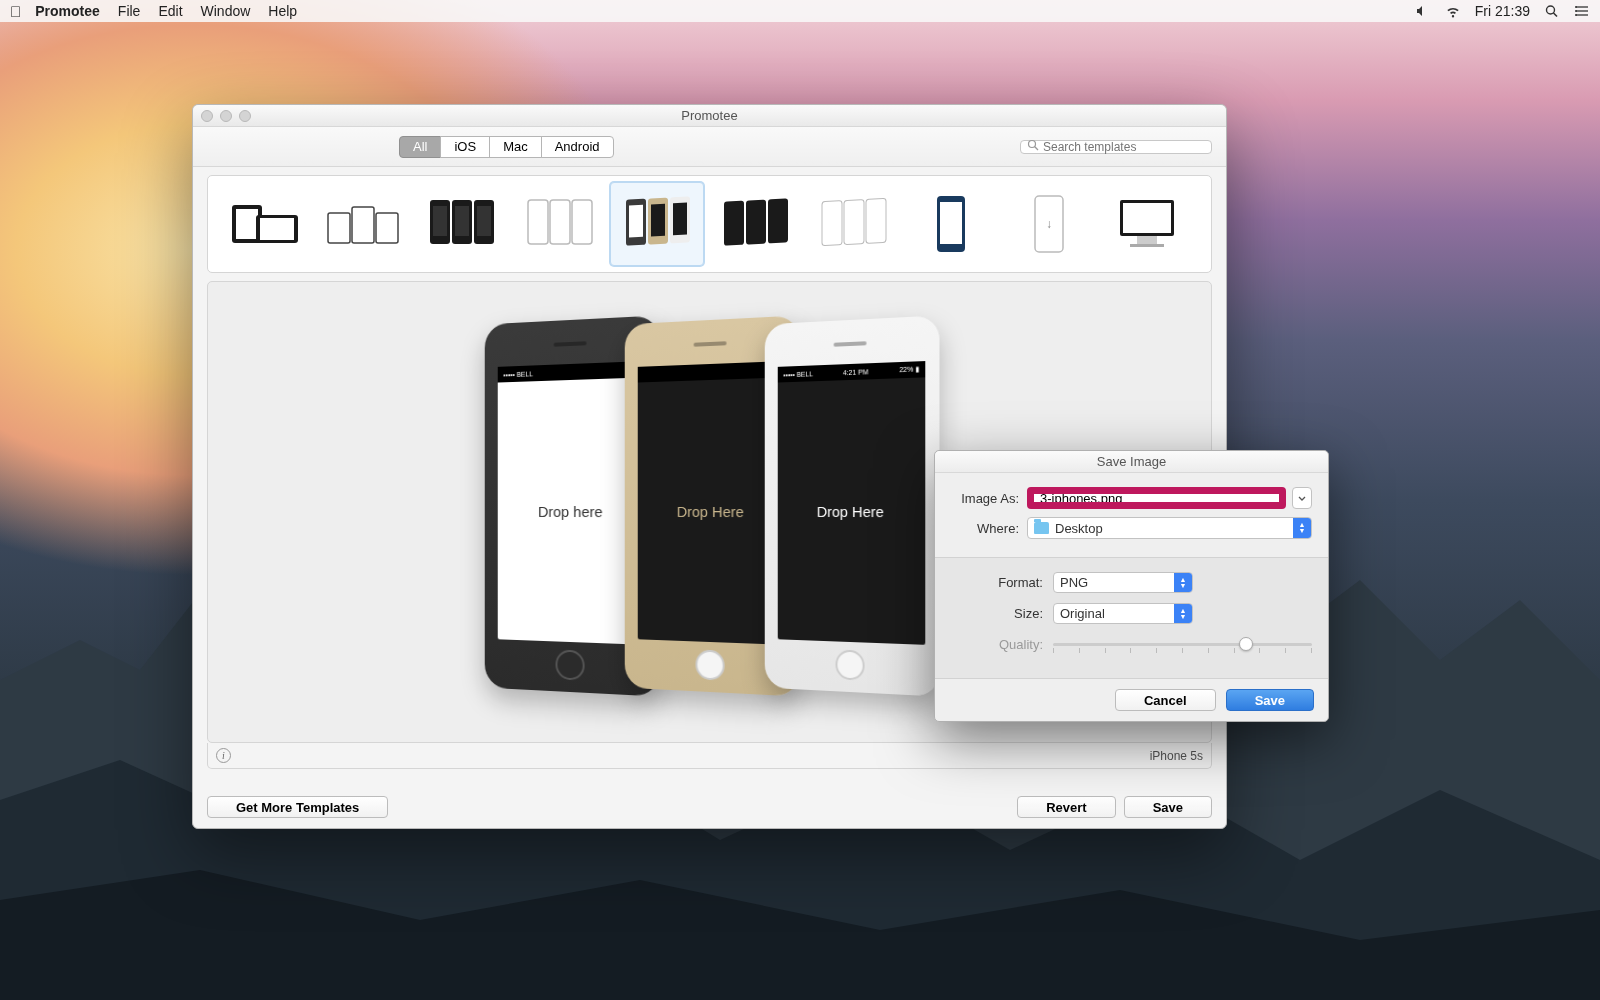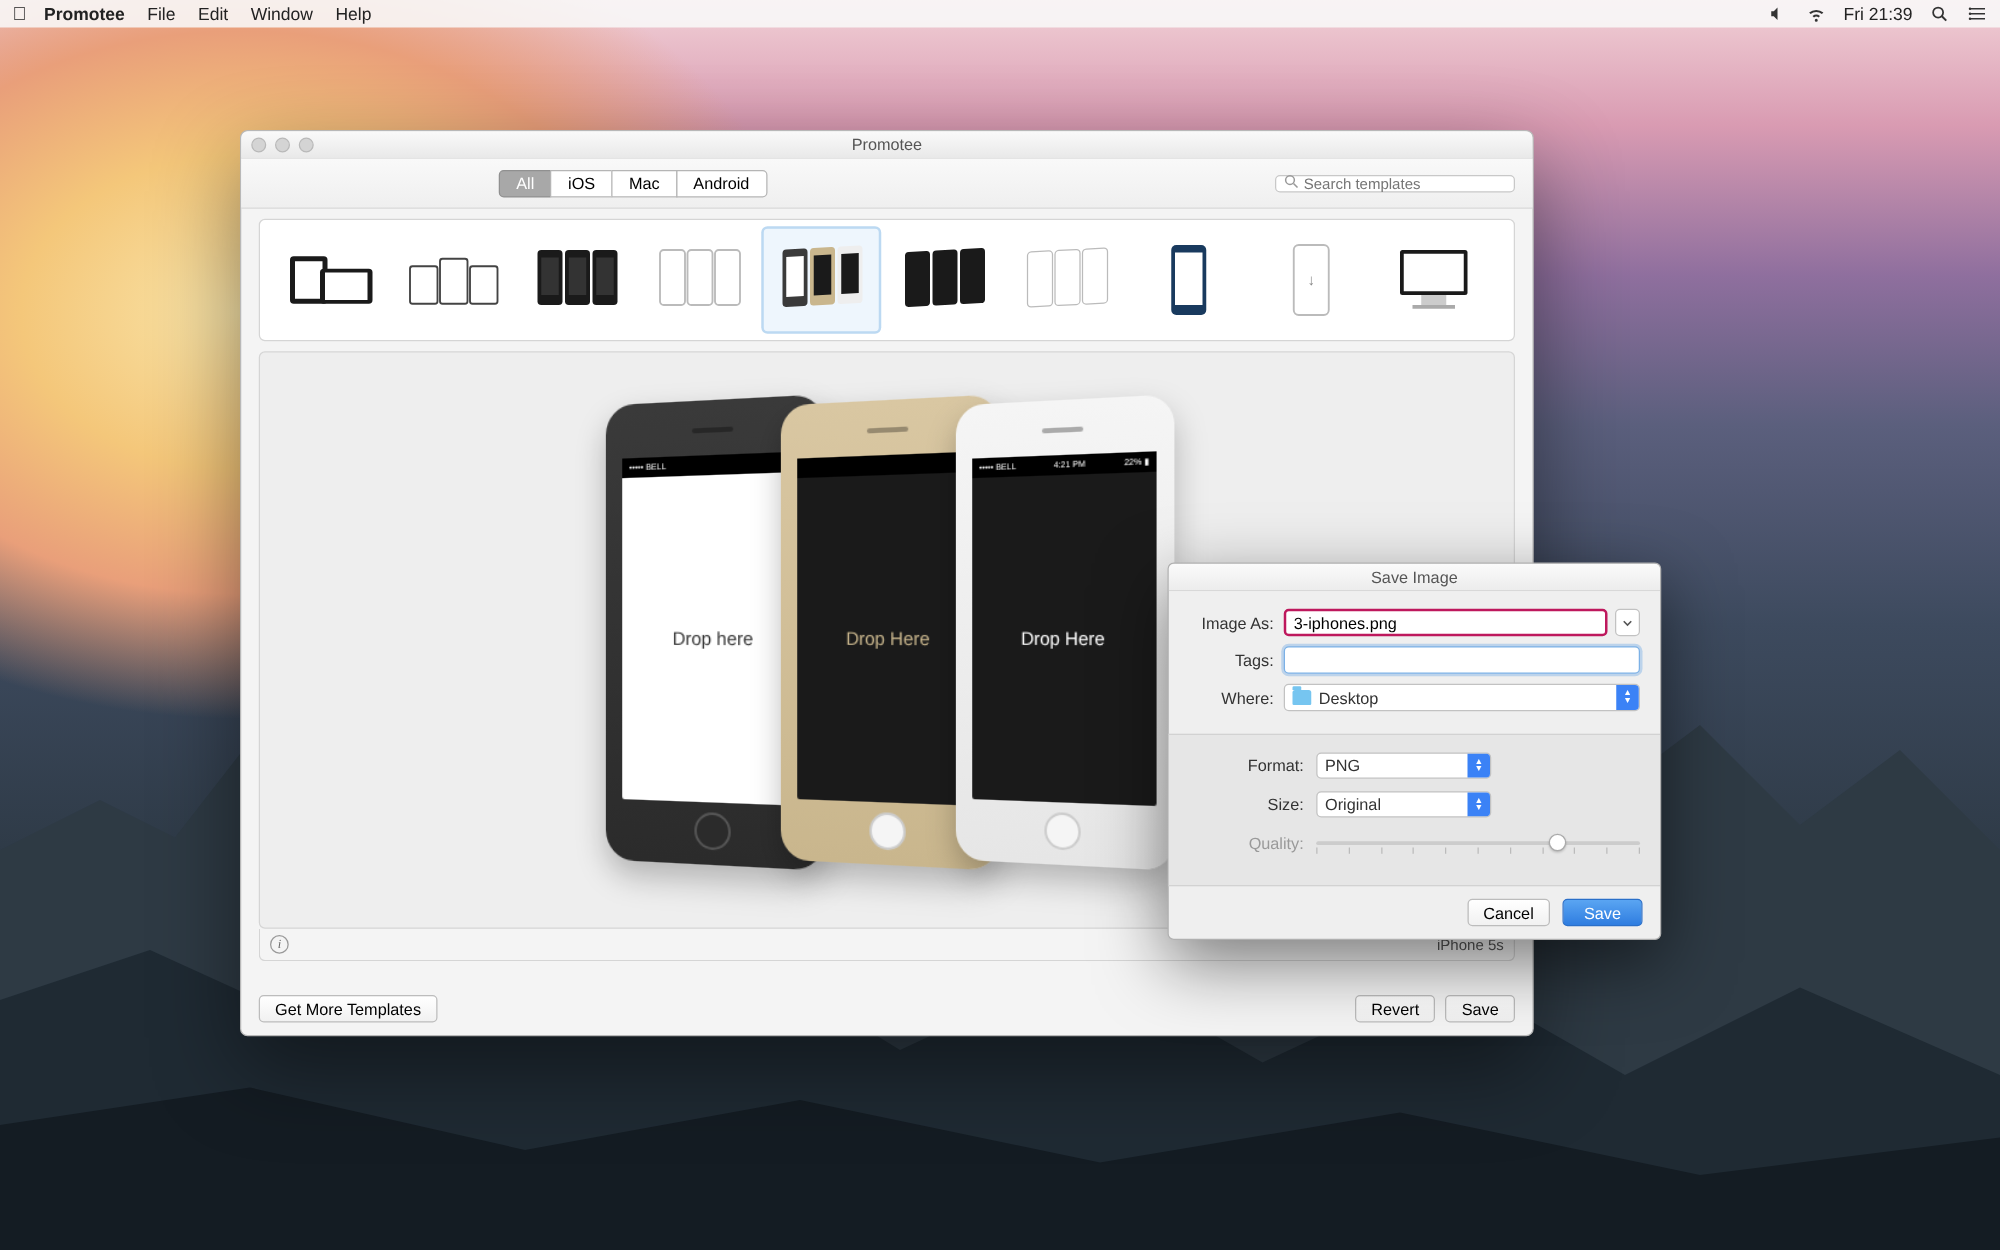--- a/index.html
+++ b/index.html
@@ -76,31 +76,31 @@
 .phone .home-btn { position:absolute; bottom:12px; left:50%; transform:translateX(-50%); width:30px; height:30px; border-radius:50%; border:2px solid rgba(255,255,255,0.35); }
 .phone.p1 .home-btn { border-color:#555; background:#2b2b2b; }
 .phone.p2 .home-btn { border-color:#ccc; background:#f5f5f5; }
 .phone.p3 .home-btn { border-color:#ccc; background:#f5f5f5; }
 .phone .speaker { position:absolute; top:22px; left:50%; transform:translateX(-50%); width:34px; height:4px; border-radius:2px; background:rgba(0,0,0,0.3); }
 
 .status-row { margin:0 14px; height:26px; display:flex; align-items:center; justify-content:space-between; padding:0 8px; background:#f4f4f4; border:1px solid #d5d5d5; border-top:none; border-radius:0 0 5px 5px; font-size:12px; color:#555; }
 .info-icon { width:15px; height:15px; border-radius:50%; border:1px solid #999; display:inline-flex; align-items:center; justify-content:center; font-style:italic; font-family:Georgia,serif; font-size:10px; color:#666; }
 
 .bottom-bar { position:absolute; bottom:10px; left:14px; right:14px; display:flex; justify-content:space-between; }
-.mac-btn { height:22px; padding:0 12px; font-size:13px; background:linear-gradient(#fff,#f1f1f1); border:1px solid #bcbcbc; border-radius:4px; cursor:default; }
+.mac-btn { height:22px; padding:0 28px; font-size:13px; background:linear-gradient(#fff,#f1f1f1); border:1px solid #bcbcbc; border-radius:4px; cursor:default;font-weight:bold; }
 .btn-group { display:flex; gap:8px; }
 
 
 .save-dialog { position:absolute; top:450px; left:934px; width:395px; background:#efefef; border:1px solid #b0b0b0; border-radius:5px; box-shadow:0 18px 55px rgba(0,0,0,0.5); z-index:50; }
 .save-title { height:22px; display:flex; align-items:center; justify-content:center; font-size:13px; color:#555; border-bottom:1px solid #d8d8d8; background:linear-gradient(#fbfbfb,#ececec); border-radius:5px 5px 0 0; }
 .save-body { padding: 14px 16px 10px 16px; }
 .form-row { display:flex; align-items:center; margin-bottom:8px; }
 .form-row label { width:68px; text-align:right; margin-right:8px; font-size:13px; color:#333; }
 .form-row .field { flex:1; display:flex; align-items:center; gap:6px; }
-.text-input { height:22px; border:2px solid #be185d; border-radius:4px; padding:0 6px; font-size:13px; background:#fff; width:100%; }
+.text-input { height:22px; border:7px solid #be185d; border-radius:4px; padding:0 6px; font-size:13px; background:#fff; width:100%; }
 .tags-input { border:1px solid #7cb1e6; box-shadow:0 0 0 2px rgba(126,178,231,0.45); }
 .expand-arrow { width:22px; height:22px; border:1px solid #c2c2c2; border-radius:4px; background:#fff; display:inline-flex; align-items:center; justify-content:center; font-size:10px; }
 .where-select { flex:1; height:22px; border:1px solid #c2c2c2; border-radius:4px; background:#fff; display:flex; align-items:center; padding:0 6px; font-size:13px; position:relative; }
 .where-select .folder-ico { width:15px; height:12px; background:#76c5f0; border-radius:2px 2px 1px 1px; margin-right:6px; position:relative; }
 .where-select .folder-ico::before { content:''; position:absolute; top:-3px; left:0; width:7px; height:3px; background:#76c5f0; border-radius:1px 1px 0 0; }
 .select-arrows { position:absolute; right:0; top:0; bottom:0; width:18px; background:#3b82f6; border-radius:0 3px 3px 0; color:#fff; display:flex; flex-direction:column; align-items:center; justify-content:center; font-size:7px; line-height:6px; }
 
 .save-options { background:#e6e6e6; border-top:1px solid #d2d2d2; border-bottom:1px solid #d2d2d2; padding:14px 16px; }
 .opt-row { display:flex; align-items:center; margin-bottom:10px; }
 .opt-row label { width:92px; text-align:right; margin-right:10px; font-size:13px; }
@@ -365,26 +365,20 @@
       <div class="field">
         <input class="text-input" type="text" value="3-iphones.png" style="">
         <span class="expand-arrow">
           <svg width="10" height="10" viewBox="0 0 10 10">
               <path d="M2 4 L5 7 L8 4" stroke="#555" stroke-width="1.3" fill="none"></path>
             </svg>
         </span>
       </div>
     </div>
     <div class="form-row">
-      <label>Tags:</label>
-      <div class="field">
-        <input class="text-input tags-input" type="text" value="" style="">
-      </div>
-    </div>
-    <div class="form-row">
       <label>Where:</label>
       <div class="field">
         <div class="where-select">
           <span class="folder-ico"></span>
           <span>Desktop</span>
           <span class="select-arrows">▲<br>▼</span>
         </div>
       </div>
     </div>
   </div>

